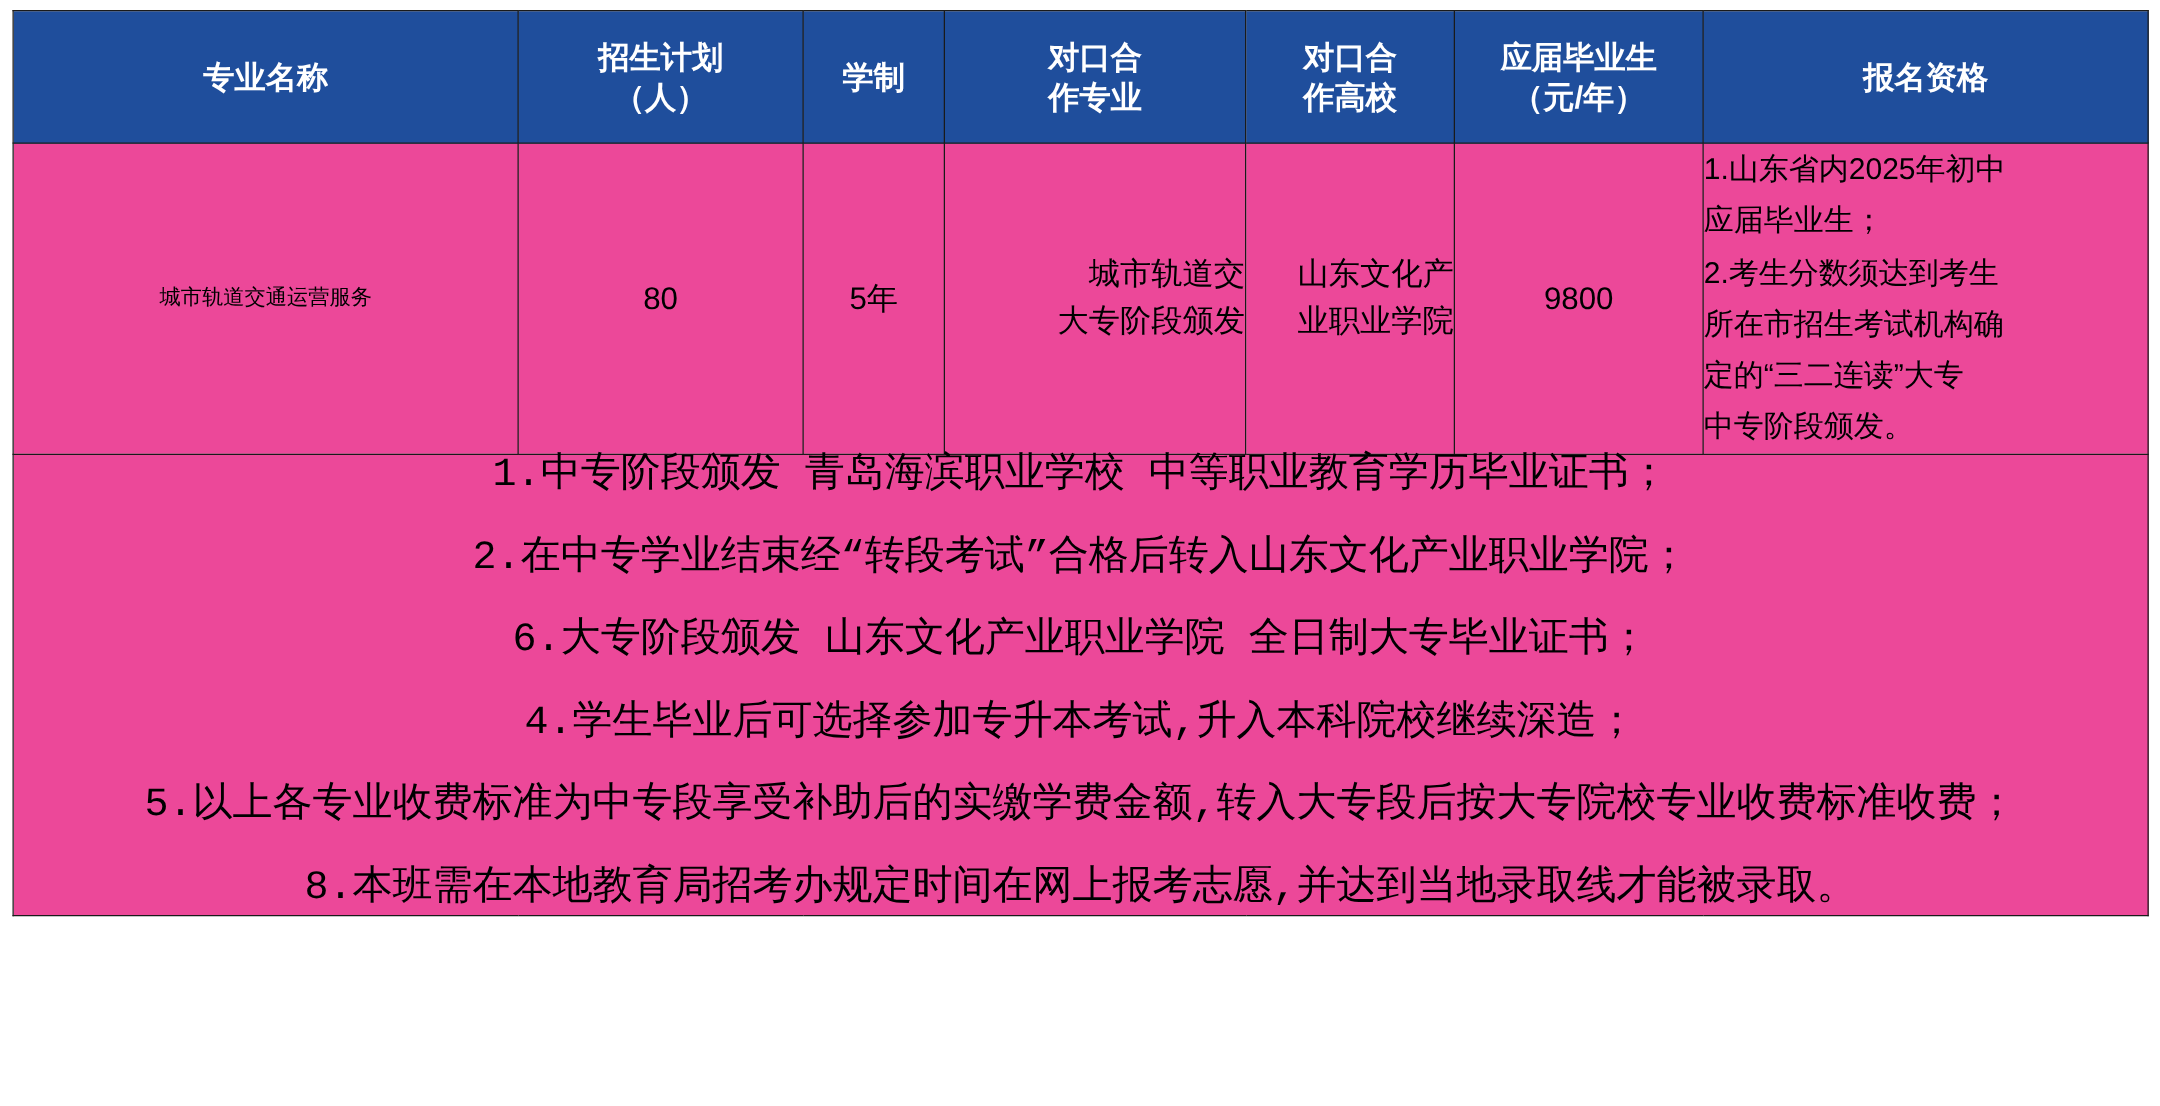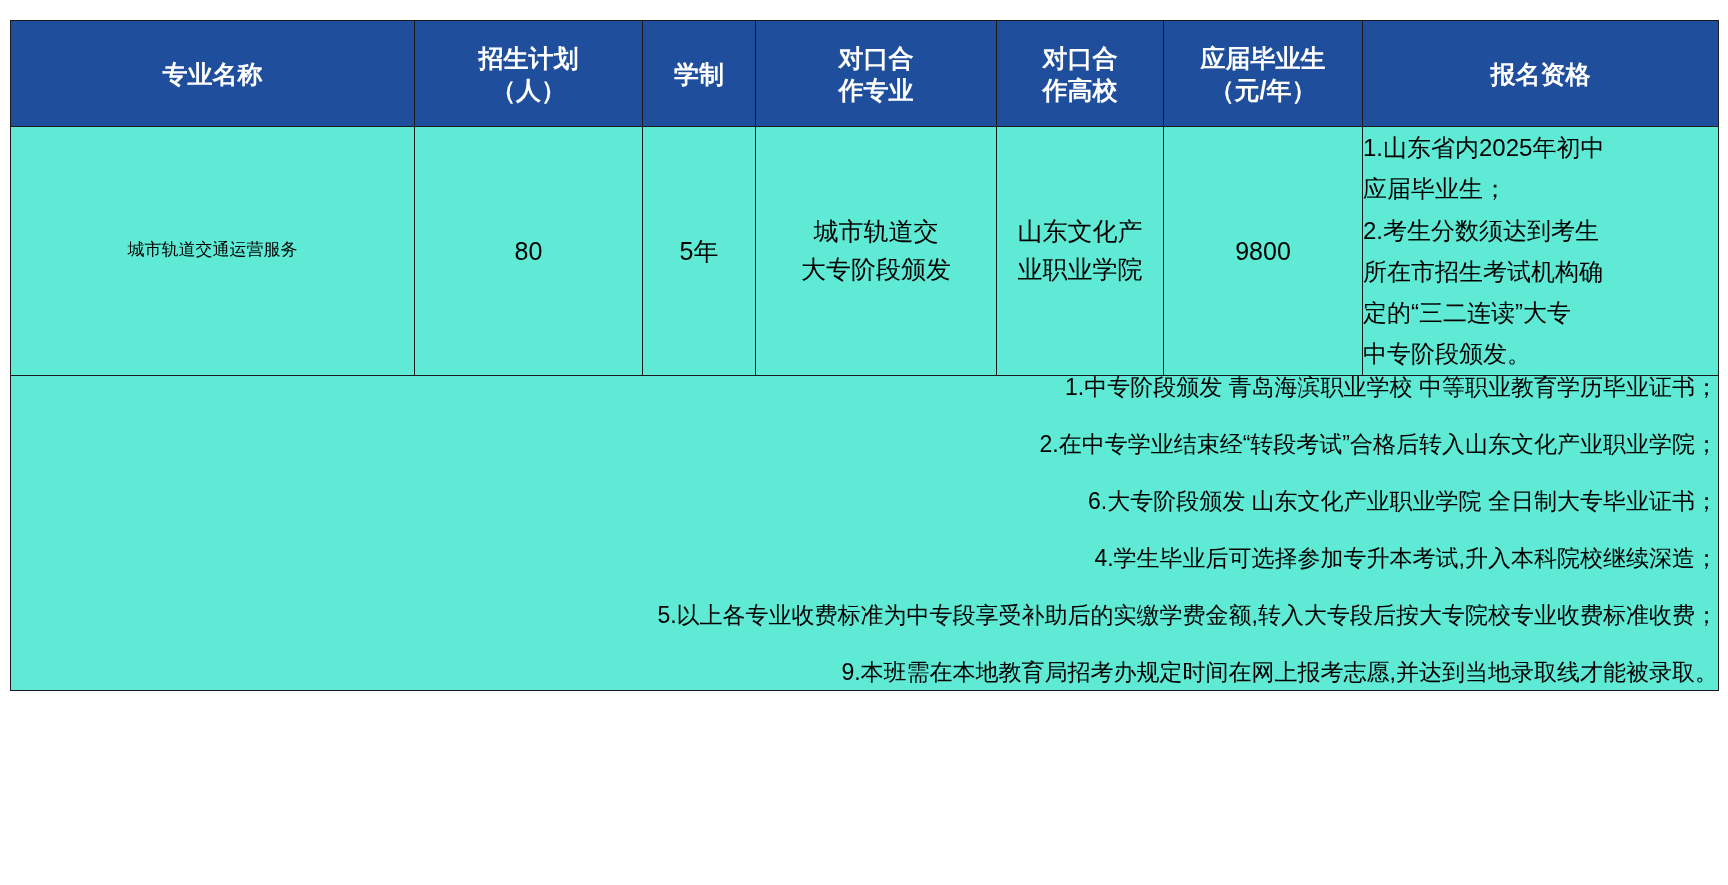--- a/index.html
+++ b/index.html
@@ -20,21 +20,21 @@
     width: 1728px;
     height: 885px;
     box-sizing: border-box;
     padding: 8px 10px 0 10px;
   }
 
   table.plan-table {
     border-collapse: collapse;
     table-layout: fixed;
     width: 1708px;
-    margin: 12px auto;
+    margin: 0 auto;
   }
 
   table.plan-table th,
   table.plan-table td {
     border: 1px solid #1a1a1a;
     padding: 0;
     vertical-align: middle;
     box-sizing: border-box;
   }
 
@@ -45,49 +45,50 @@
     font-size: 25px;
     line-height: 1.28;
     text-align: center;
     height: 106px;
     padding: 4px 2px;
     border-color: #1f4e9c;
   }
   thead th .hdr-line { display: block; }
 
   tbody td {
-    background: #5eead4;
+    background: #ec4899;
     font-size: 25px;
     line-height: 1.45;
     text-align: center;
   }
 
   td.major-name {
     font-size: 17px;
     padding: 6px 8px;
   }
   td.num-cell { font-size: 25px; text-align: center; }
-  td.two-line { font-size: 25px; line-height: 1.5; padding: 6px 6px; }
+  td.two-line { font-size: 25px; line-height: 1.5; padding: 6px 6px; text-align: right; }
   td.two-line .ln { display: block; }
 
   td.qualification {
     text-align: left;
     vertical-align: top;
     font-size: 24px;
     line-height: 1.72;
     padding: 16px 16px 10px 16px;
   }
   td.qualification .qline { display: block; white-space: nowrap; }
 
   td.notes {
-    text-align: right;
+    text-align: center;
     vertical-align: top;
     padding: 24px 26px 26px 26px;
-    font-size: 23px;
+    font-size: 32px;
     line-height: 1.0;
+    font-family: Liberation Mono, monospace;
   }
   td.notes .note {
     display: block;
     margin: 0 0 34px 0;
     white-space: nowrap;
   }
   td.notes .note:last-child { margin-bottom: 6px; }
 
   
   col.c0 { width: 404px; }
@@ -164,18 +165,18 @@
           <span class="qline">中专阶段颁发。</span>
         </td>
       </tr>
       <tr>
         <td class="notes" colspan="7">
           <span class="note">1.中专阶段颁发 青岛海滨职业学校 中等职业教育学历毕业证书；</span>
           <span class="note">2.在中专学业结束经“转段考试”合格后转入山东文化产业职业学院；</span>
           <span class="note">6.大专阶段颁发 山东文化产业职业学院 全日制大专毕业证书；</span>
           <span class="note">4.学生毕业后可选择参加专升本考试,升入本科院校继续深造；</span>
           <span class="note">5.以上各专业收费标准为中专段享受补助后的实缴学费金额,转入大专段后按大专院校专业收费标准收费；</span>
-          <span class="note">9.本班需在本地教育局招考办规定时间在网上报考志愿,并达到当地录取线才能被录取。</span>
+          <span class="note">8.本班需在本地教育局招考办规定时间在网上报考志愿,并达到当地录取线才能被录取。</span>
         </td>
       </tr>
     </tbody>
   </table>
 </div>
 
 </body></html>

